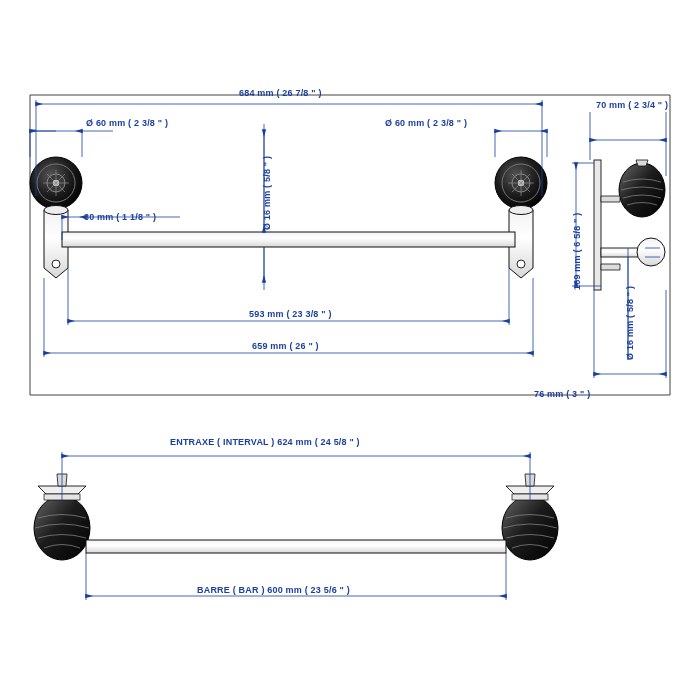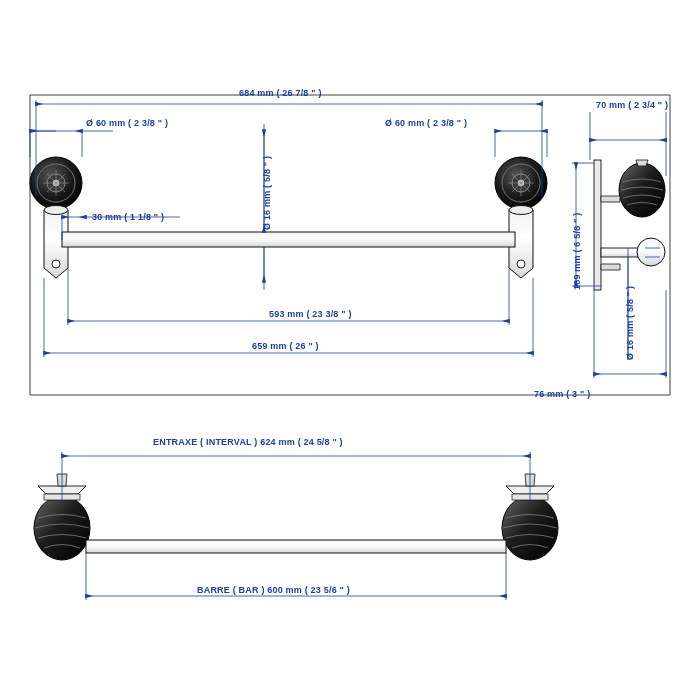--- a/index.html
+++ b/index.html
@@ -249,31 +249,31 @@
   </svg>
 
   <div class="dimtext" style="left:239px; top:88px;">684 mm ( 26 7/8 " )</div>
 
   <div class="dimtext" style="left:86px; top:118px;">Ø 60 mm ( 2 3/8 " )</div>
 
   <div class="dimtext" style="left:385px; top:118px;">Ø 60 mm ( 2 3/8 " )</div>
 
   <div class="dimtext rot" style="left:262px; top:230px; transform:rotate(-90deg);">Ø 16 mm ( 5/8 " )</div>
 
-  <div class="dimtext" style="left:92px; top:212px;text-align:right;">30 mm ( 1 1/8 " )</div>
-
-  <div class="dimtext" style="left:249px; top:309px;margin-left:20px;">593 mm ( 23 3/8 " )</div>
+  <div class="dimtext" style="left:84px; top:212px;text-align:right;">30 mm ( 1 1/8 " )</div>
+
+  <div class="dimtext" style="left:249px; top:309px;">593 mm ( 23 3/8 " )</div>
 
   <div class="dimtext" style="left:252px; top:341px;">659 mm ( 26 " )</div>
 
   <div class="dimtext" style="left:596px; top:100px;">70 mm ( 2 3/4 " )</div>
 
   <div class="dimtext rot" style="left:572px; top:290px; transform:rotate(-90deg);">169 mm ( 6 5/8 " )</div>
 
   <div class="dimtext rot" style="left:625px; top:360px; transform:rotate(-90deg);">Ø 16 mm ( 5/8 " )</div>
 
   <div class="dimtext" style="left:534px; top:389px;">76 mm ( 3 " )</div>
 
-  <div class="dimtext" style="left:153px; top:437px;">ENTRAXE ( INTERVAL )  624 mm ( 24 5/8 " )</div>
+  <div class="dimtext" style="left:170px; top:437px;">ENTRAXE ( INTERVAL )  624 mm ( 24 5/8 " )</div>
 
   <div class="dimtext" style="left:197px; top:585px;">BARRE ( BAR )  600 mm ( 23 5/6 " )</div>
 
 </div>
 
 </body></html>

